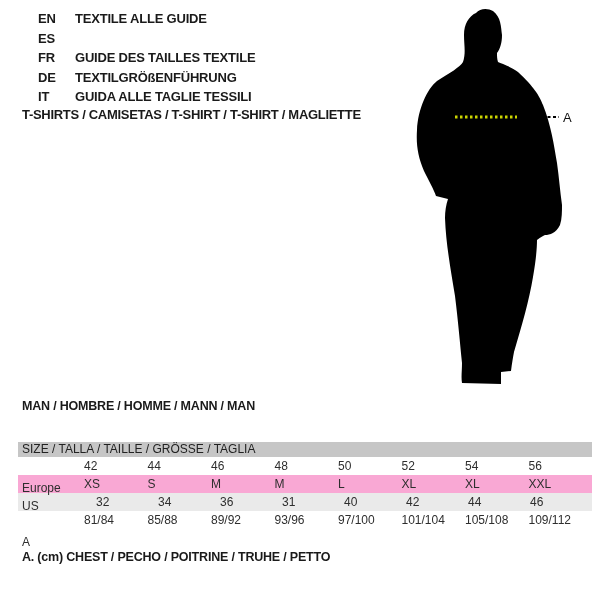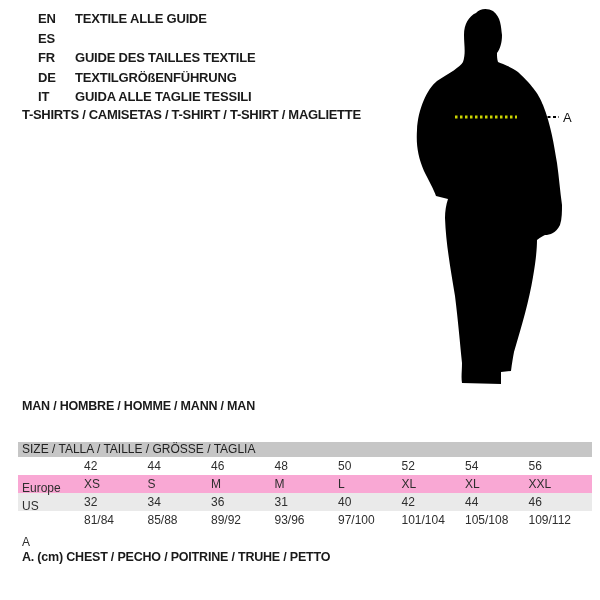--- a/index.html
+++ b/index.html
@@ -22,21 +22,21 @@
   
   .section-title{position:absolute;left:22px;top:399px;
     font-weight:700;font-size:12.5px;letter-spacing:-0.2px;}
   
   .size-table{position:absolute;left:18px;top:442px;width:574px;font-size:12px;color:#2e2e2e;}
   .table-header{height:15px;line-height:15px;background:#c6c6c6;color:#222;
     padding-left:4px;font-size:12px;}
   .t-row{display:flex;height:18px;align-items:center;}
   .t-row.bg-a{background:#ffffff;}
   .t-row.bg-b{background:#f9a8d4;}
-  .t-row.bg-c{background:#eaeaea;}
+  .t-row.bg-c{background:#eaeaea;padding-left:12px;}
   .t-label{width:66px;padding-left:4px;box-sizing:border-box;margin-top:43px;}
   .t-cell{flex:1;text-align:left;}
   
   .footnote{position:absolute;left:22px;top:550px;
     font-weight:700;font-size:12.5px;letter-spacing:-0.2px;}
 </style>
 </head>
 <body>
 
 <div id="stage">

